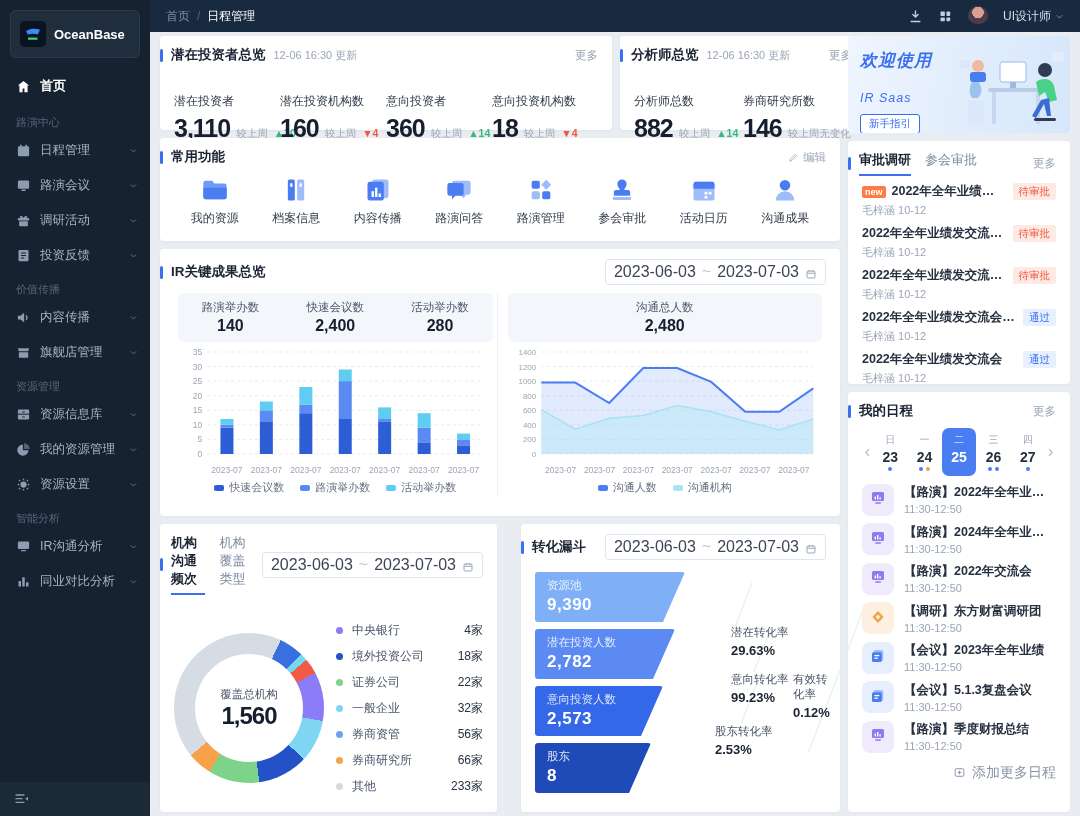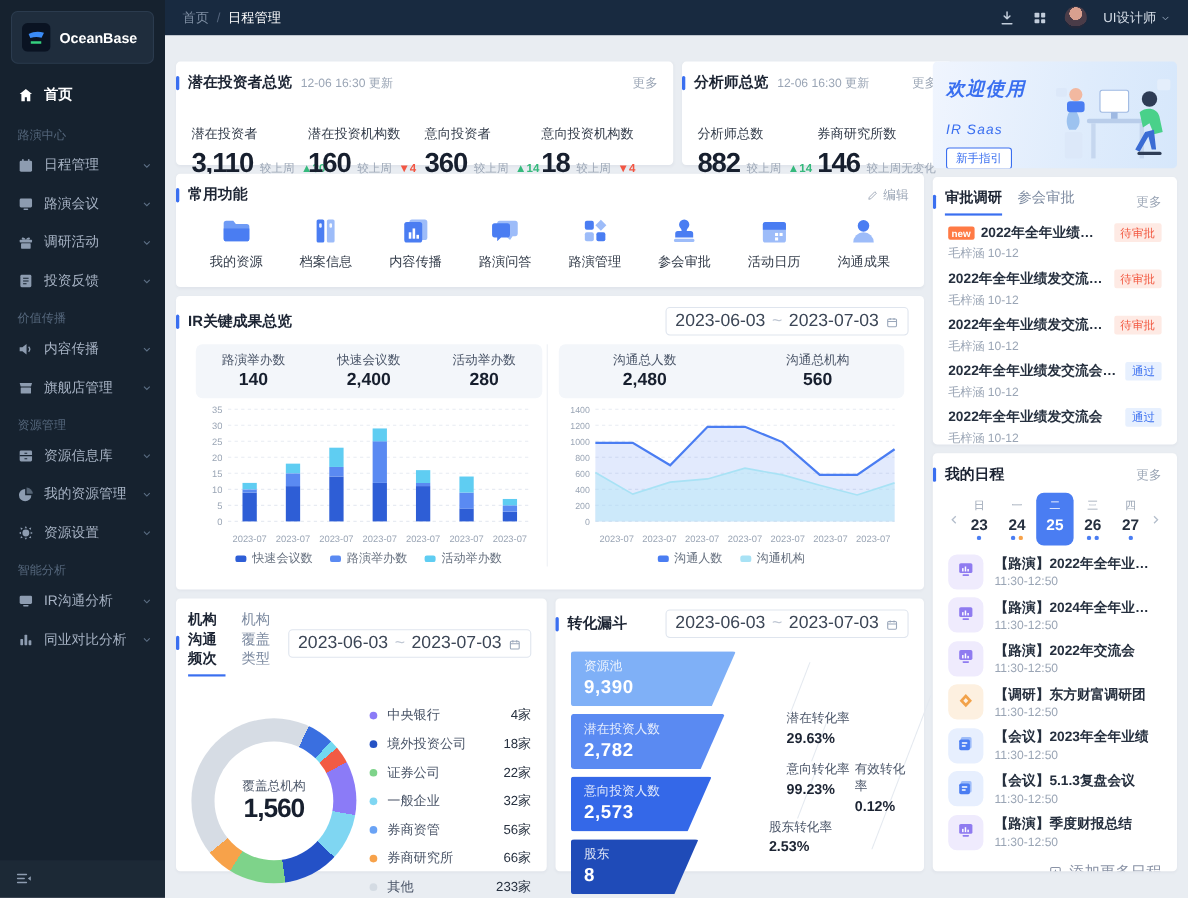--- a/index.html
+++ b/index.html
@@ -24,21 +24,21 @@
   .crumb{color:#7e8fa0;font-size:12px;color:#7e8ea2}
   .crumb-sep{color:#54657c;margin:0 7px}
   .crumb-cur{color:#fff;font-size:12px}
   .topbar-right{margin-left:auto;display:flex;align-items:center;gap:15px}
   .tb-icon{width:15px;height:15px;color:#c2cddb;cursor:pointer}
   .avatar{width:20px;height:20px;border-radius:50%;flex:none;cursor:pointer;
           background:radial-gradient(circle at 50% 32%,#d9a08f 0 34%,#4a3c48 35% 68%,#23283a 69%)}
   .user-name{color:#d7dfe9;font-size:12px;cursor:pointer;display:flex;align-items:center;gap:4px}
   .user-name svg{width:9px;height:9px;color:#8fa0b5}
   
-  .content{position:fixed;left:150px;top:32px;right:0;bottom:0;padding:24px 10px;display:flex;gap:8px}
+  .content{position:fixed;left:150px;top:32px;right:0;bottom:0;padding:4px 10px;display:flex;gap:8px}
   .col-main{width:680px;flex:none;display:flex;flex-direction:column;gap:8px}
   .col-right{flex:1;display:flex;flex-direction:column;gap:8px;min-width:0}
   .card{background:#fff;border-radius:4px;padding:10px 14px;box-shadow:0 1px 3px rgba(16,32,64,.04)}
   .card-head{display:flex;align-items:center;gap:8px}
   .tmark{width:3px;height:13px;background:#3a6ff0;border-radius:2px;margin-left:-14px;flex:none}
   .card-title{font-weight:bold;font-size:13.5px;color:#1c2433}
   .updated{color:#9aa5b5;font-size:11px}
   .more{margin-left:auto;color:#9aa5b5;font-size:11.5px;cursor:pointer}
   
   .row-stats{display:flex;gap:8px;height:94px;flex:none}
@@ -80,21 +80,21 @@
   .ir-half + .ir-half{border-left:1px solid #eef1f6;padding-left:10px}
   .strip{background:#f3f6fa;border-radius:6px;display:flex;padding:7px 0;margin-bottom:4px}
   .strip .st{flex:1;text-align:center}
   .st-label{font-size:11.5px;color:#4a5568;margin-bottom:2px}
   .st-value{font-size:16px;font-weight:800;color:#171f2e}
   svg.chart{width:100%;height:134px;display:block}
   .legend{display:flex;justify-content:center;gap:16px;font-size:11px;color:#66707f}
   .legend-item{display:flex;align-items:center}
   .sw{display:inline-block;width:10px;height:6px;border-radius:2px;margin-right:5px}
   
-  .row-bottom{display:flex;gap:8px;flex:1;min-height:0}
+  .row-bottom{display:flex;gap:24px;flex:1;min-height:0}
   .donut-card{width:337px;flex:none}
   .funnel-card{flex:1;min-width:0}
   .tabs{display:flex;gap:14px;align-items:flex-start}
   .tab{font-size:13px;color:#7c8aa0;padding-bottom:5px;cursor:pointer}
   .tab.active{color:#1c2433;font-weight:bold;border-bottom:2px solid #3a6ff0}
   .donut-body{display:flex;align-items:center;gap:12px;margin-top:22px}
   .ring{width:150px;height:150px;border-radius:50%;position:relative;flex:none}
   .ring-center{position:absolute;inset:21px;background:#fff;border-radius:50%;display:flex;flex-direction:column;align-items:center;justify-content:center}
   .center-label{font-size:11.5px;color:#4a5568}
   .center-value{font-size:24px;font-weight:800;color:#171f2e;letter-spacing:-1px}
@@ -602,24 +602,20 @@
             </div>
         </div>
         <div class="ir-half">
           <div class="strip">
 
               <div class="st">
                 <div class="st-label">沟通总人数</div>
                 <div class="st-value">2,480</div>
               </div>
 
-              <div class="st">
-                <div class="st-label">沟通总机构</div>
-                <div class="st-value">560</div>
-              </div>
             </div>
           <svg class="chart" id="area-chart" viewBox="0 0 308 134">
               <line x1="30" y1="108" x2="302" y2="108" stroke="#e7ebf2" stroke-dasharray="3 3"></line>
               <text x="25" y="111" font-size="8" fill="#9aa5b5" text-anchor="end">0</text>
               <line x1="30" y1="93.42857142857143" x2="302" y2="93.42857142857143" stroke="#e7ebf2" stroke-dasharray="3 3"></line>
               <text x="25" y="96.42857142857143" font-size="8" fill="#9aa5b5" text-anchor="end">200</text>
               <line x1="30" y1="78.85714285714286" x2="302" y2="78.85714285714286" stroke="#e7ebf2" stroke-dasharray="3 3"></line>
               <text x="25" y="81.85714285714286" font-size="8" fill="#9aa5b5" text-anchor="end">400</text>
               <line x1="30" y1="64.28571428571428" x2="302" y2="64.28571428571428" stroke="#e7ebf2" stroke-dasharray="3 3"></line>
               <text x="25" y="67.28571428571428" font-size="8" fill="#9aa5b5" text-anchor="end">600</text>

